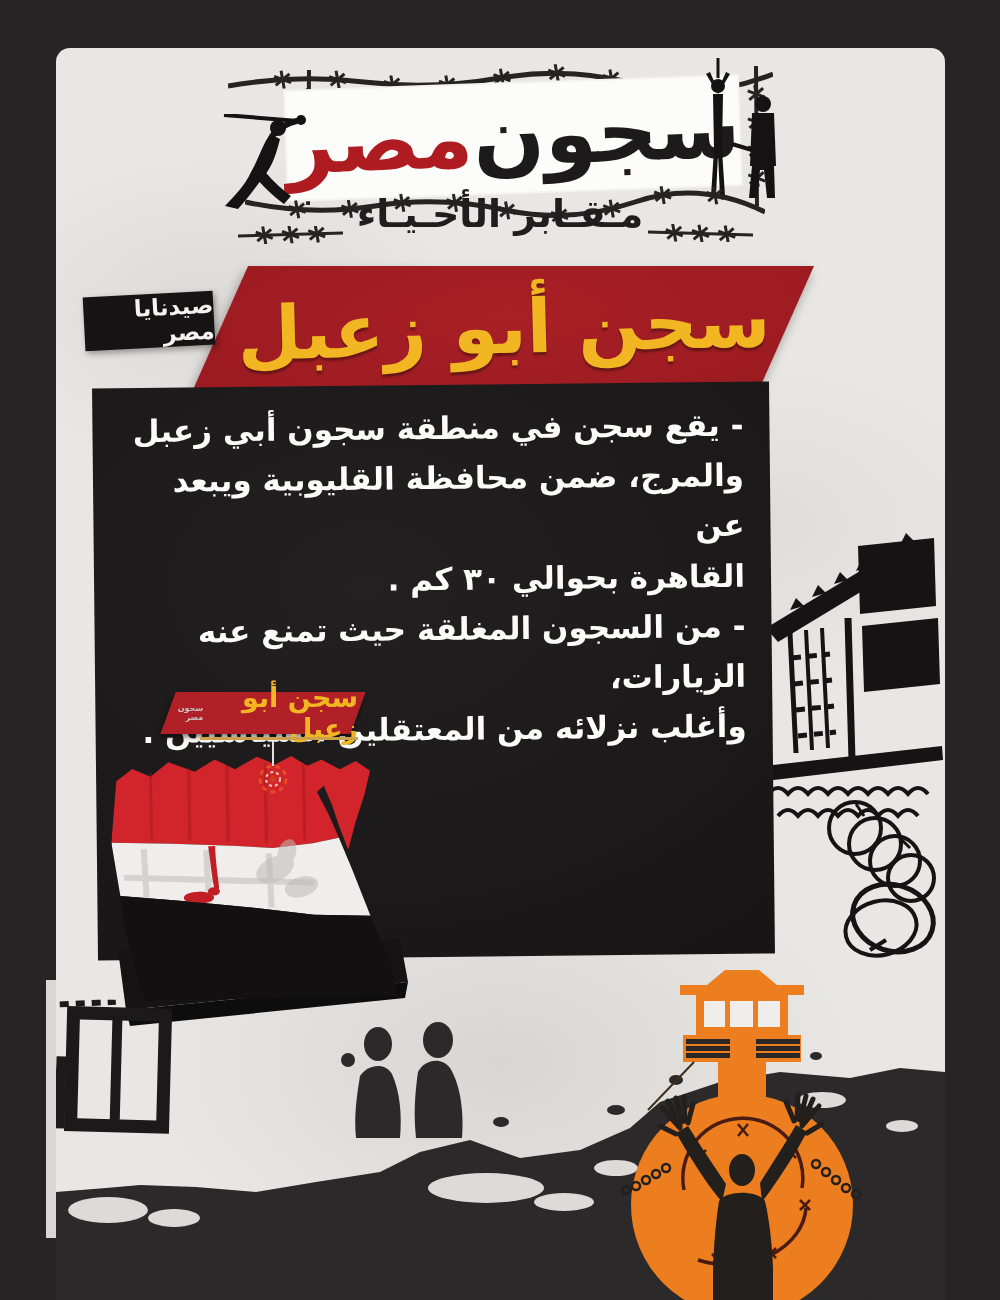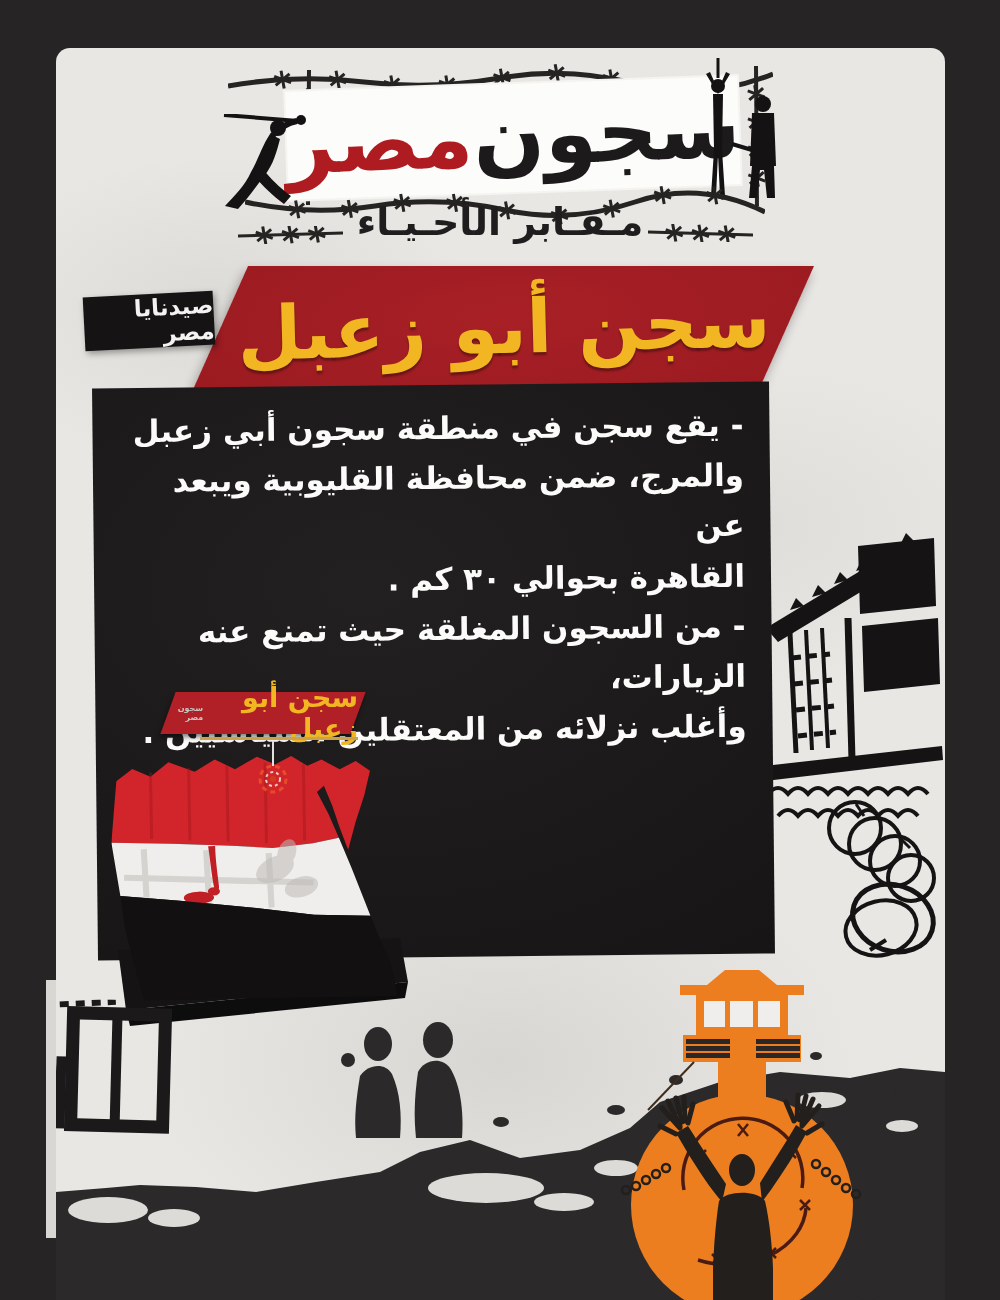--- a/index.html
+++ b/index.html
@@ -14,21 +14,21 @@
            radial-gradient(ellipse 600px 380px at 50% 85%, #d8d6d2 0%, rgba(216,214,210,0) 60%),
            #e9e7e4;}
   
   .title-box{left:287px;top:84px;width:452px;height:108px;background:#fcfcfa;
              transform:rotate(-2deg);box-shadow:0 0 0 2px #f5f4f1;}
   .title-text{left:278px;top:74px;width:470px;height:124px;display:flex;align-items:center;
               justify-content:center;transform:rotate(-2.2deg);
               font-size:84px;font-weight:900;letter-spacing:-3px;line-height:1;}
   .title-text .t-black{color:#1d1a1b;}
   .title-text .t-red{color:#ae1b20;}
-  .subtitle{left:300px;top:200px;width:400px;text-align:center;color:#201d1e;
+  .subtitle{left:300px;top:192px;width:400px;text-align:center;color:#201d1e;
             font-size:38px;font-weight:900;letter-spacing:1px;}
   
   .banner{left:248px;top:266px;width:566px;height:122px;background:
           radial-gradient(ellipse 500px 160px at 50% 40%, #a82026 0%, #9b1b21 70%, #8f171d 100%);
           transform:skewX(-24deg);transform-origin:top left;box-shadow:0 6px 10px rgba(20,18,18,.35);}
   .banner-inner{position:absolute;left:0;top:0;width:100%;height:100%;
           transform:skewX(24deg) rotate(-1.5deg);display:flex;align-items:center;justify-content:center;}
   .banner-text{color:#f2b622;font-size:74px;font-weight:900;letter-spacing:-2px;
           text-shadow:0 3px 2px rgba(40,10,10,.45);}
   .tag-box{left:84px;top:294px;width:130px;height:54px;background:#151313;transform:rotate(-3deg);

